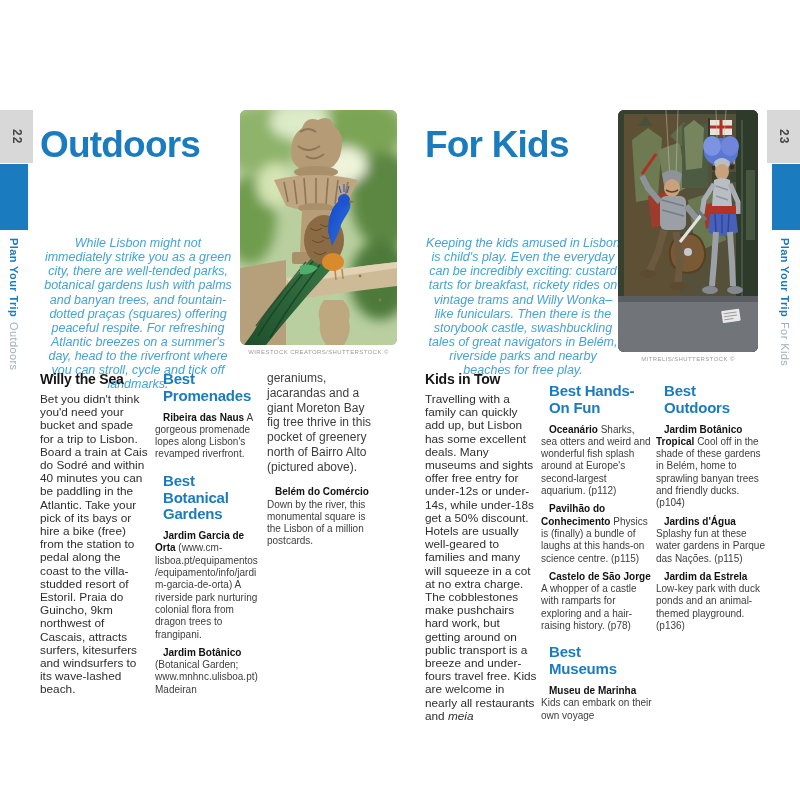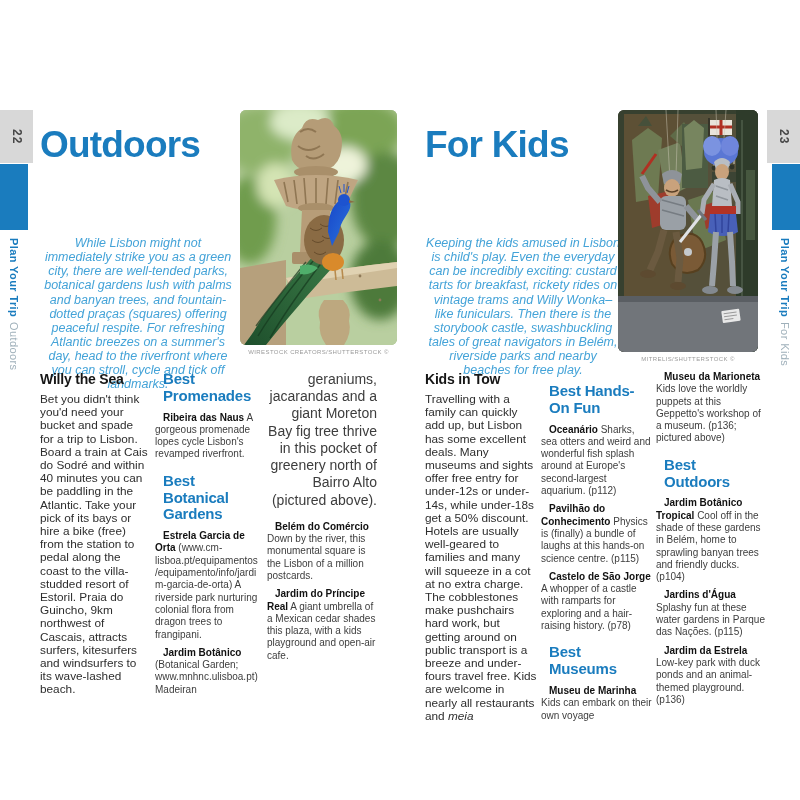--- a/index.html
+++ b/index.html
@@ -26,21 +26,21 @@
   .photo svg{display:block;}
   .credit{position:absolute;font-size:6px;letter-spacing:.4px;color:var(--credit-gray,#9a9a9a);text-align:center;}
   
   .col{position:absolute;top:371px;}
   h2.blackhead{margin:0 0 6px;font-size:14px;font-weight:bold;color:#161616;letter-spacing:-.2px;}
   h3.bluehead{margin:0 8px 7px;font-size:15px;font-weight:bold;line-height:1.12;color:var(--brand-blue,#1a7cbe);
               letter-spacing:-.2px;}
   .body1{margin:0;font-size:11.8px;line-height:1.12;color:var(--body-text,#2d2d2d);}
   .entry{margin:0 0 6px;font-size:10px;line-height:1.23;color:#3d3d3d;overflow-wrap:anywhere;}
   .entry b{color:#111;margin-left:8px;}
-  .cont{margin:0 0 6px;font-size:14px;line-height:1.23;color:#3d3d3d;text-align:right;}
+  .cont{margin:0 0 6px;font-size:12px;line-height:1.23;color:#3d3d3d;}
   .section.gap{margin-top:12px;}
 </style>
 </head>
 <body>
 
 <div class="canvas">
 
   <div class="pagenum-box left">
     <span class="pagenum">22</span>
   </div>
@@ -134,34 +134,33 @@
   <div class="credit" style="left:240px;top:349px;width:157px">WIRESTOCK CREATORS/SHUTTERSTOCK ©</div>
 
   <div class="col" style="left:40px;width:110px">
     <h2 class="blackhead">Willy the Sea</h2>
     <p class="body1">Bet you didn't think you'd need your bucket and spade for a trip to Lisbon. Board a train at Cais do Sodré and within 40 minutes you can be paddling in the Atlantic. Take your pick of its bays or hire a bike (free) from the station to pedal along the coast to the villa-studded resort of Estoril. Praia do Guincho, 9km northwest of Cascais, attracts surfers, kitesurfers and windsurfers to its wave-lashed beach.</p>
   </div>
 
   <div class="col" style="left:155px;width:105px">
     <div class="section">
       <h3 class="bluehead">Best Promenades</h3>
-      <p class="entry"><b>Ribeira das Naus</b> <span>A gorgeous promenade lopes cycle Lisbon's revamped riverfront.</span></p>
+      <p class="entry"><b>Ribeira das Naus</b> <span>A gorgeous promenade lopes along Lisbon's revamped riverfront.</span></p>
     </div>
     <div class="section gap">
       <h3 class="bluehead">Best Botanical Gardens</h3>
-      <p class="entry"><b>Estrela Garcia de Orta</b> <span>(www.cm-lisboa.pt/equipamentos/equipamento/info/jardim-garcia-de-orta) A riverside park nurturing colonial flora from dragon trees to frangipani.</span></p>
+      <p class="entry"><b>Jardim Garcia de Orta</b> <span>(www.cm-lisboa.pt/equipamentos/equipamento/info/jardim-garcia-de-orta) A riverside park nurturing colonial flora from dragon trees to frangipani.</span></p>
       <p class="entry"><b>Jardim Botânico</b> <span>(Botanical Garden; www.mnhnc.ulisboa.pt) Madeiran</span></p>
     </div>
   </div>
 
   <div class="col" style="left:267px;width:110px">
     <p class="cont">geraniums, jacarandas and a giant Moreton Bay fig tree thrive in this pocket of greenery north of Bairro Alto (pictured above).</p>
     <div class="section gap">
       <p class="entry"><b>Belém do Comércio</b> <span>Down by the river, this monumental square is the Lisbon of a million postcards.</span></p>
-      <p class="entry"><b>Jardim do Príncipe Real</b> <span>A giant umbrella of a Mexican cedar shades this plaza, with a kids playground and open-air cafe.</span></p>
     </div>
   </div>
 
   <h1 class="page-title" style="left:425px">For Kids</h1>
   <p class="intro" style="left:425px">Keeping the kids amused in Lisbon is child's play. Even the everyday can be incredibly exciting: custard tarts for breakfast, rickety rides on vintage trams and Willy Wonka–like funiculars. Then there is the storybook castle, swashbuckling tales of great navigators in Belém, riverside parks and nearby beaches for free play.</p>
 
   <figure class="photo" style="left:618px;top:110px;width:140px;height:242px;margin:0;background:#3a3f35">
     <svg width="140" height="242" viewBox="0 0 140 242" aria-hidden="true">
       <rect width="140" height="242" fill="#37402f"></rect>
       <g>
@@ -260,21 +259,20 @@
       <p class="entry"><b>Pavilhão do Conhecimento</b> <span>Physics is (finally) a bundle of laughs at this hands-on science centre. (p115)</span></p>
       <p class="entry"><b>Castelo de São Jorge</b> <span>A whopper of a castle with ramparts for exploring and a hair-raising history. (p78)</span></p>
     </div>
     <div class="section gap">
       <h3 class="bluehead">Best Museums</h3>
       <p class="entry"><b>Museu de Marinha</b> <span>Kids can embark on their own voyage</span></p>
     </div>
   </div>
 
   <div class="col" style="left:656px;width:112px">
-    <p class="entry"><b>Museu da Marioneta</b> <span>Kids love the worldly puppets at this Geppetto's workshop of a museum. (p136; pictured above)</span></p>
     <div class="section gap">
       <h3 class="bluehead">Best Outdoors</h3>
       <p class="entry"><b>Jardim Botânico Tropical</b> <span>Cool off in the shade of these gardens in Belém, home to sprawling banyan trees and friendly ducks. (p104)</span></p>
       <p class="entry"><b>Jardins d'Água</b> <span>Splashy fun at these water gardens in Parque das Nações. (p115)</span></p>
       <p class="entry"><b>Jardim da Estrela</b> <span>Low-key park with duck ponds and an animal-themed playground. (p136)</span></p>
     </div>
   </div>
 
 </div>
 

